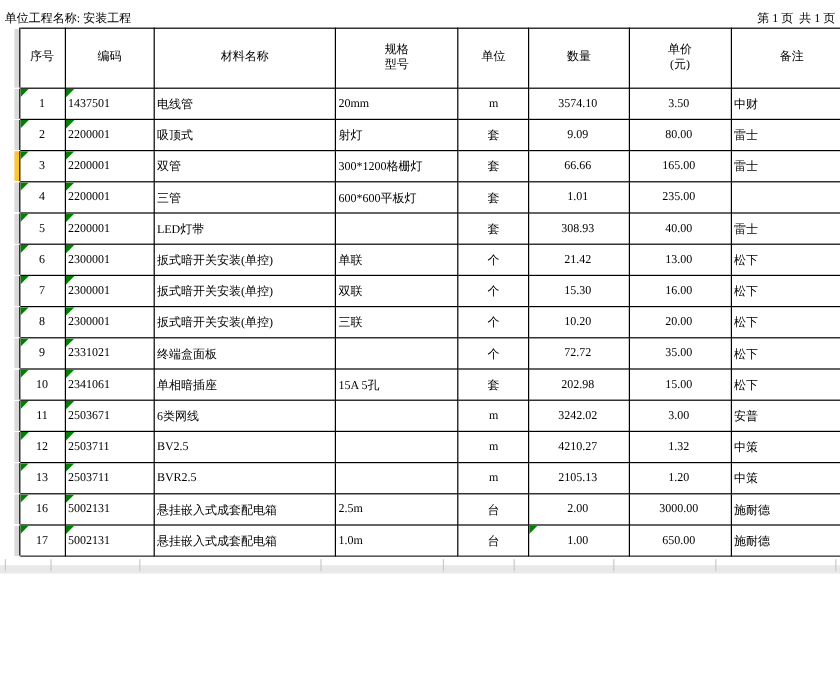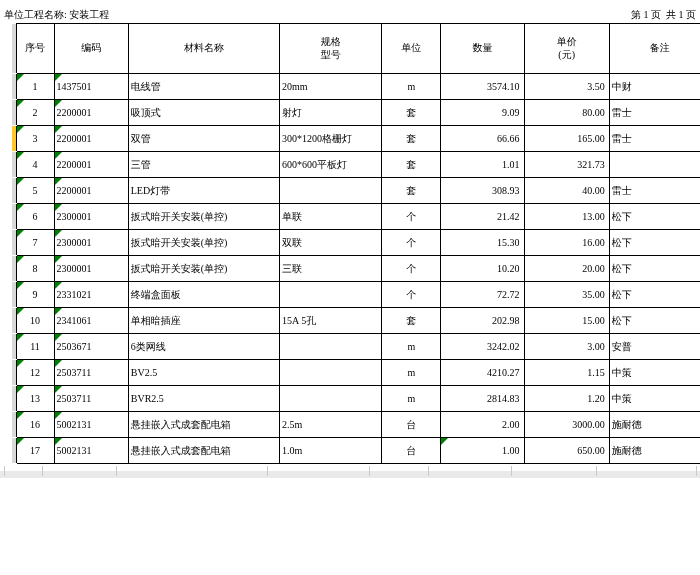--- a/index.html
+++ b/index.html
@@ -30,21 +30,21 @@
   }
   thead th{height:50px;text-align:center;white-space:pre-line;line-height:1.25;vertical-align:middle;}
   tbody td{height:26px;vertical-align:middle;position:relative;}
   td.gutter,th.gutter{
     background:var(--gutter-gray);
     border-left:none;border-top:1px solid #fff;border-bottom:1px solid #fff;
     padding:0;
   }
   td.gutter.hl{background:var(--hl-yellow);}
   .c-center{text-align:center;}
-  .c-right{text-align:right;padding-right:4px;}
+  .c-right{text-align:center;padding-right:4px;}
   .c-left{text-align:left;}
   
   .tri{
     position:absolute;top:0;left:0;width:0;height:0;
     border-top:7px solid var(--err-green);
     border-right:7px solid transparent;
   }
   
   .bottom-strip{
     position:relative;height:14px;background:#ffffff;
@@ -128,21 +128,21 @@
     <td class="c-left"><span>雷士</span></td>
   </tr>
         <tr>
     <td class="gutter"></td>
     <td class="c-center"><span class="tri tri-no"></span><span>4</span></td>
     <td class="c-left"><span class="tri tri-code"></span><span>2200001</span></td>
     <td class="c-left"><span>三管</span></td>
     <td class="c-left"><span>600*600平板灯</span></td>
     <td class="c-center"><span>套</span></td>
     <td class="c-right"><span>1.01</span></td>
-    <td class="c-right"><span>321.73</span></td>
+    <td class="c-right"><span>235.00</span></td>
     <td class="c-left"><span></span></td>
   </tr>
         <tr>
     <td class="gutter"></td>
     <td class="c-center"><span class="tri tri-no"></span><span>5</span></td>
     <td class="c-left"><span class="tri tri-code"></span><span>2200001</span></td>
     <td class="c-left"><span>LED灯带</span></td>
     <td class="c-left"><span></span></td>
     <td class="c-center"><span>套</span></td>
     <td class="c-right"><span>308.93</span></td>
@@ -216,31 +216,31 @@
     <td class="c-left"><span>安普</span></td>
   </tr>
         <tr>
     <td class="gutter"></td>
     <td class="c-center"><span class="tri tri-no"></span><span>12</span></td>
     <td class="c-left"><span class="tri tri-code"></span><span>2503711</span></td>
     <td class="c-left"><span>BV2.5</span></td>
     <td class="c-left"><span></span></td>
     <td class="c-center"><span>m</span></td>
     <td class="c-right"><span>4210.27</span></td>
-    <td class="c-right"><span>1.15</span></td>
+    <td class="c-right"><span>1.32</span></td>
     <td class="c-left"><span>中策</span></td>
   </tr>
         <tr>
     <td class="gutter"></td>
     <td class="c-center"><span class="tri tri-no"></span><span>13</span></td>
     <td class="c-left"><span class="tri tri-code"></span><span>2503711</span></td>
     <td class="c-left"><span>BVR2.5</span></td>
     <td class="c-left"><span></span></td>
     <td class="c-center"><span>m</span></td>
-    <td class="c-right"><span>2814.83</span></td>
+    <td class="c-right"><span>2105.13</span></td>
     <td class="c-right"><span>1.20</span></td>
     <td class="c-left"><span>中策</span></td>
   </tr>
         <tr>
     <td class="gutter"></td>
     <td class="c-center"><span class="tri tri-no"></span><span>16</span></td>
     <td class="c-left"><span class="tri tri-code"></span><span>5002131</span></td>
     <td class="c-left"><span>悬挂嵌入式成套配电箱</span></td>
     <td class="c-left"><span>2.5m</span></td>
     <td class="c-center"><span>台</span></td>

